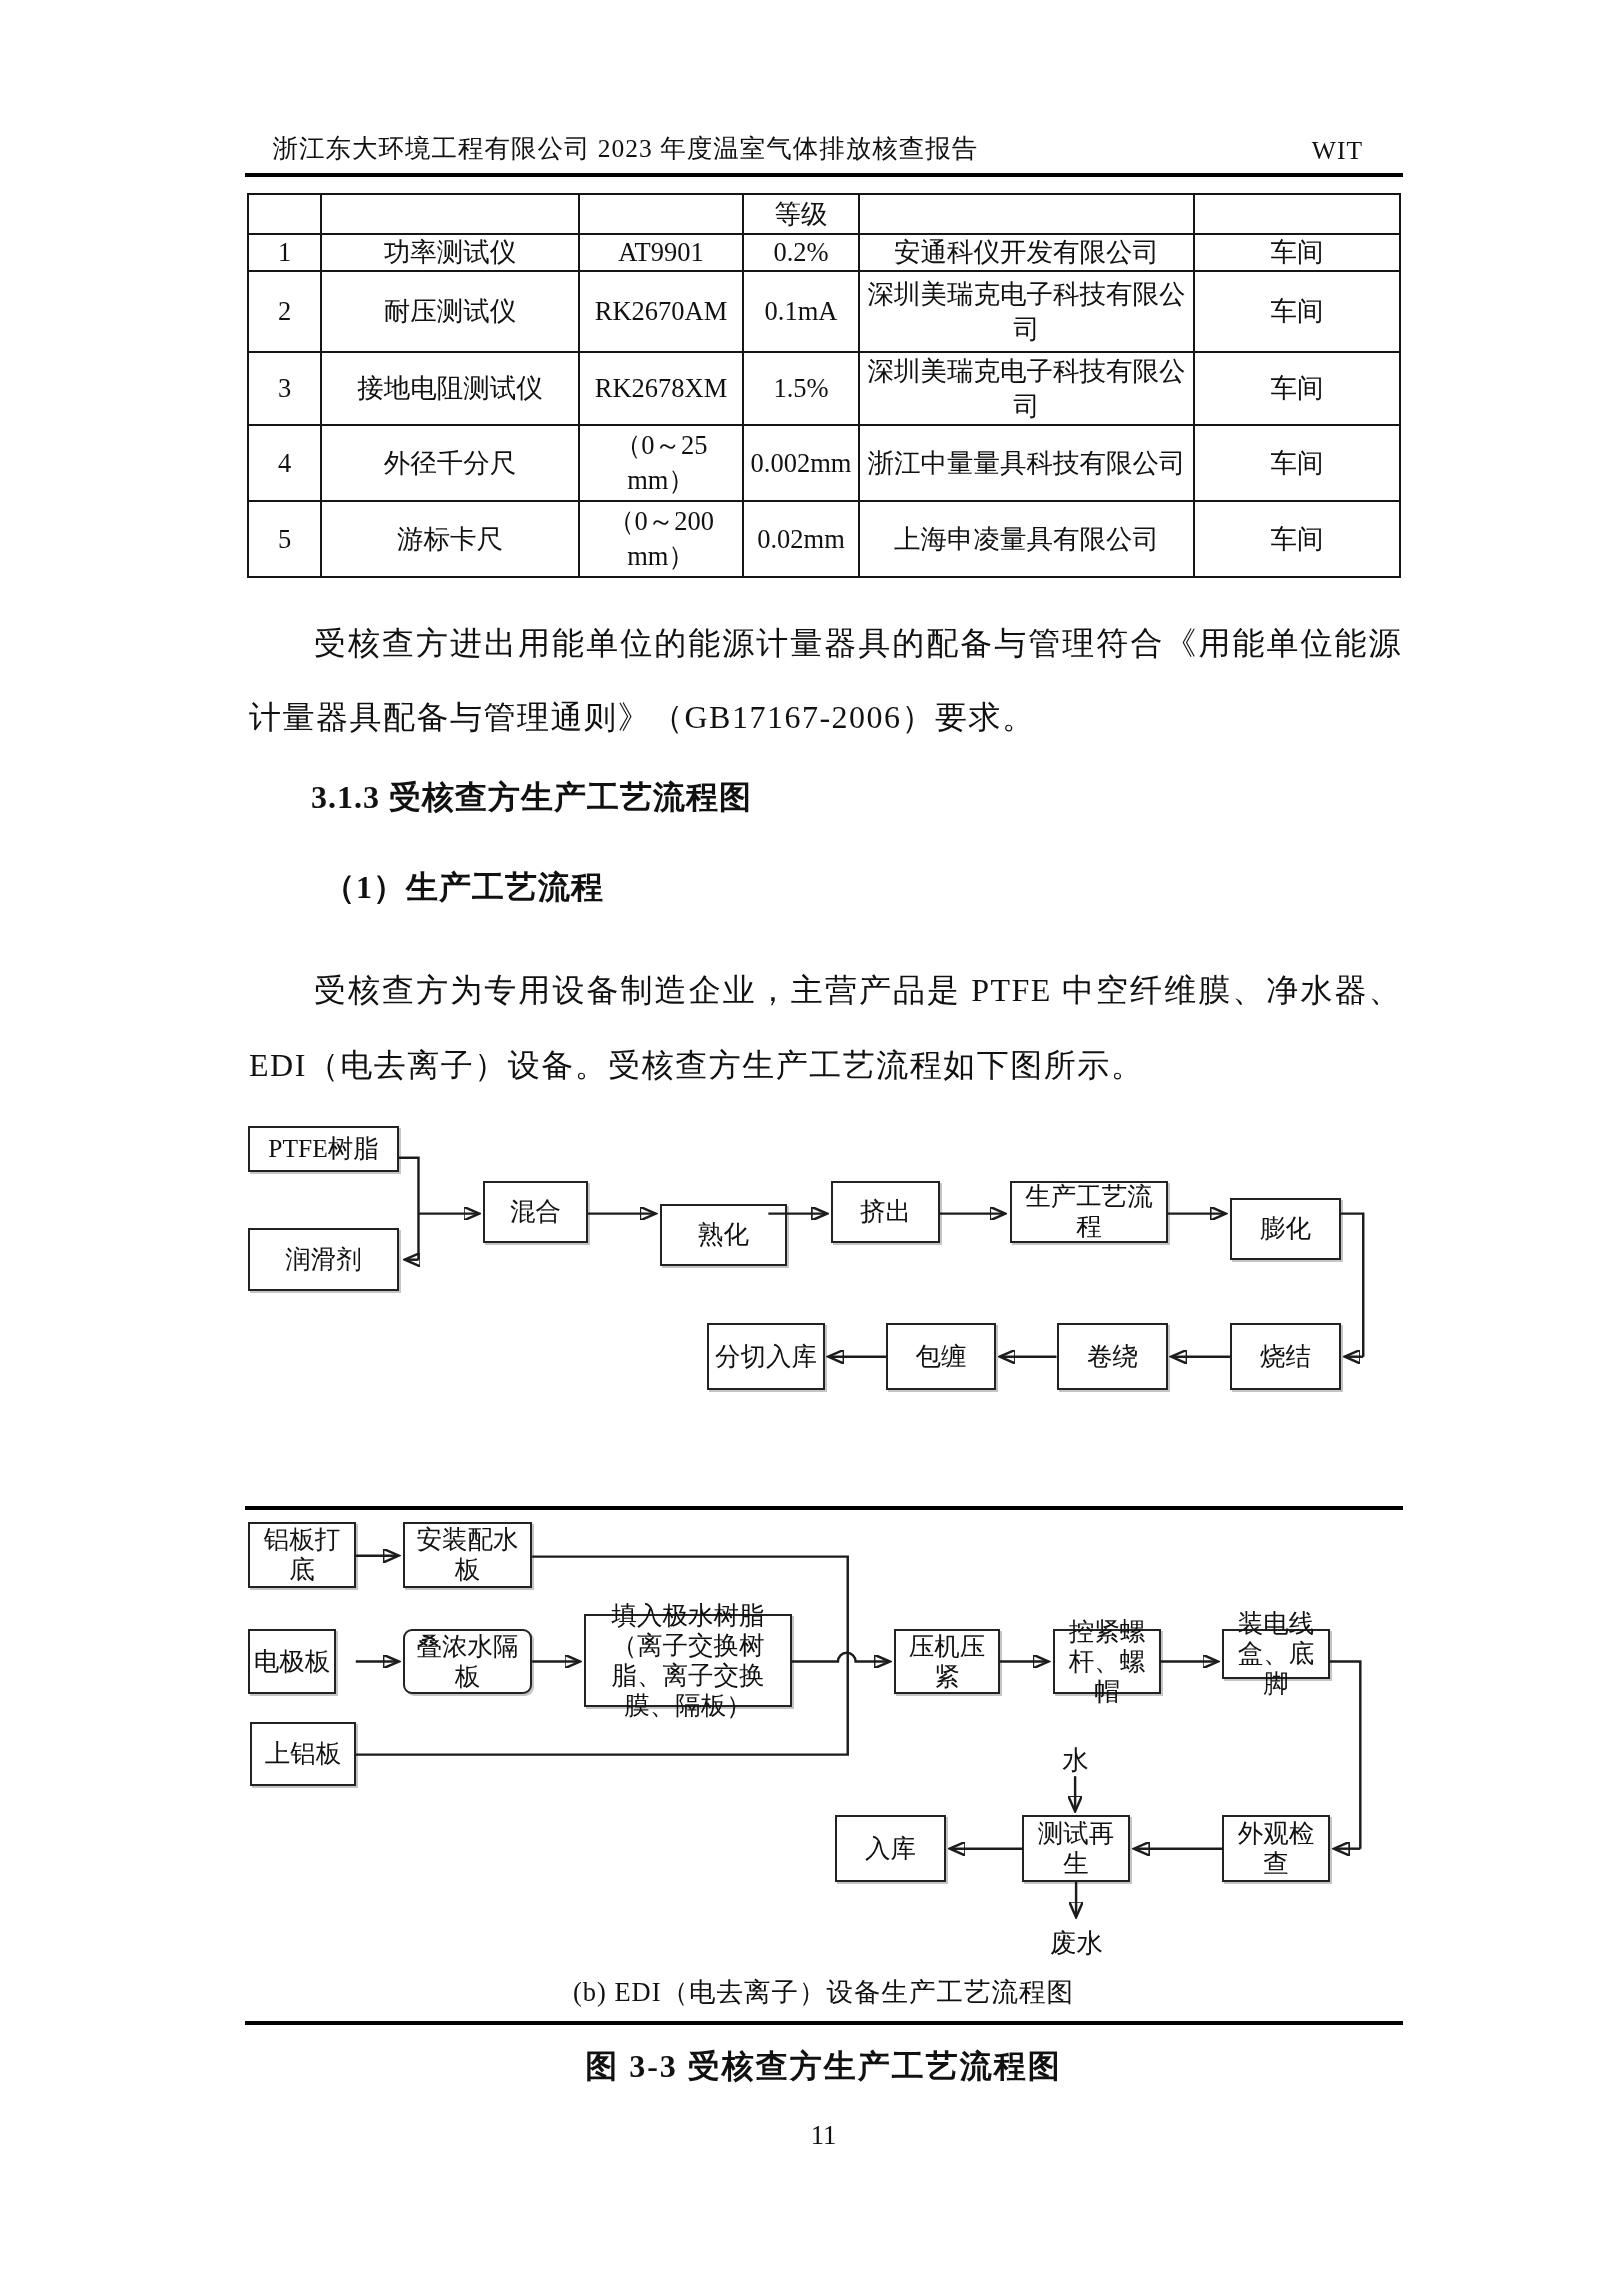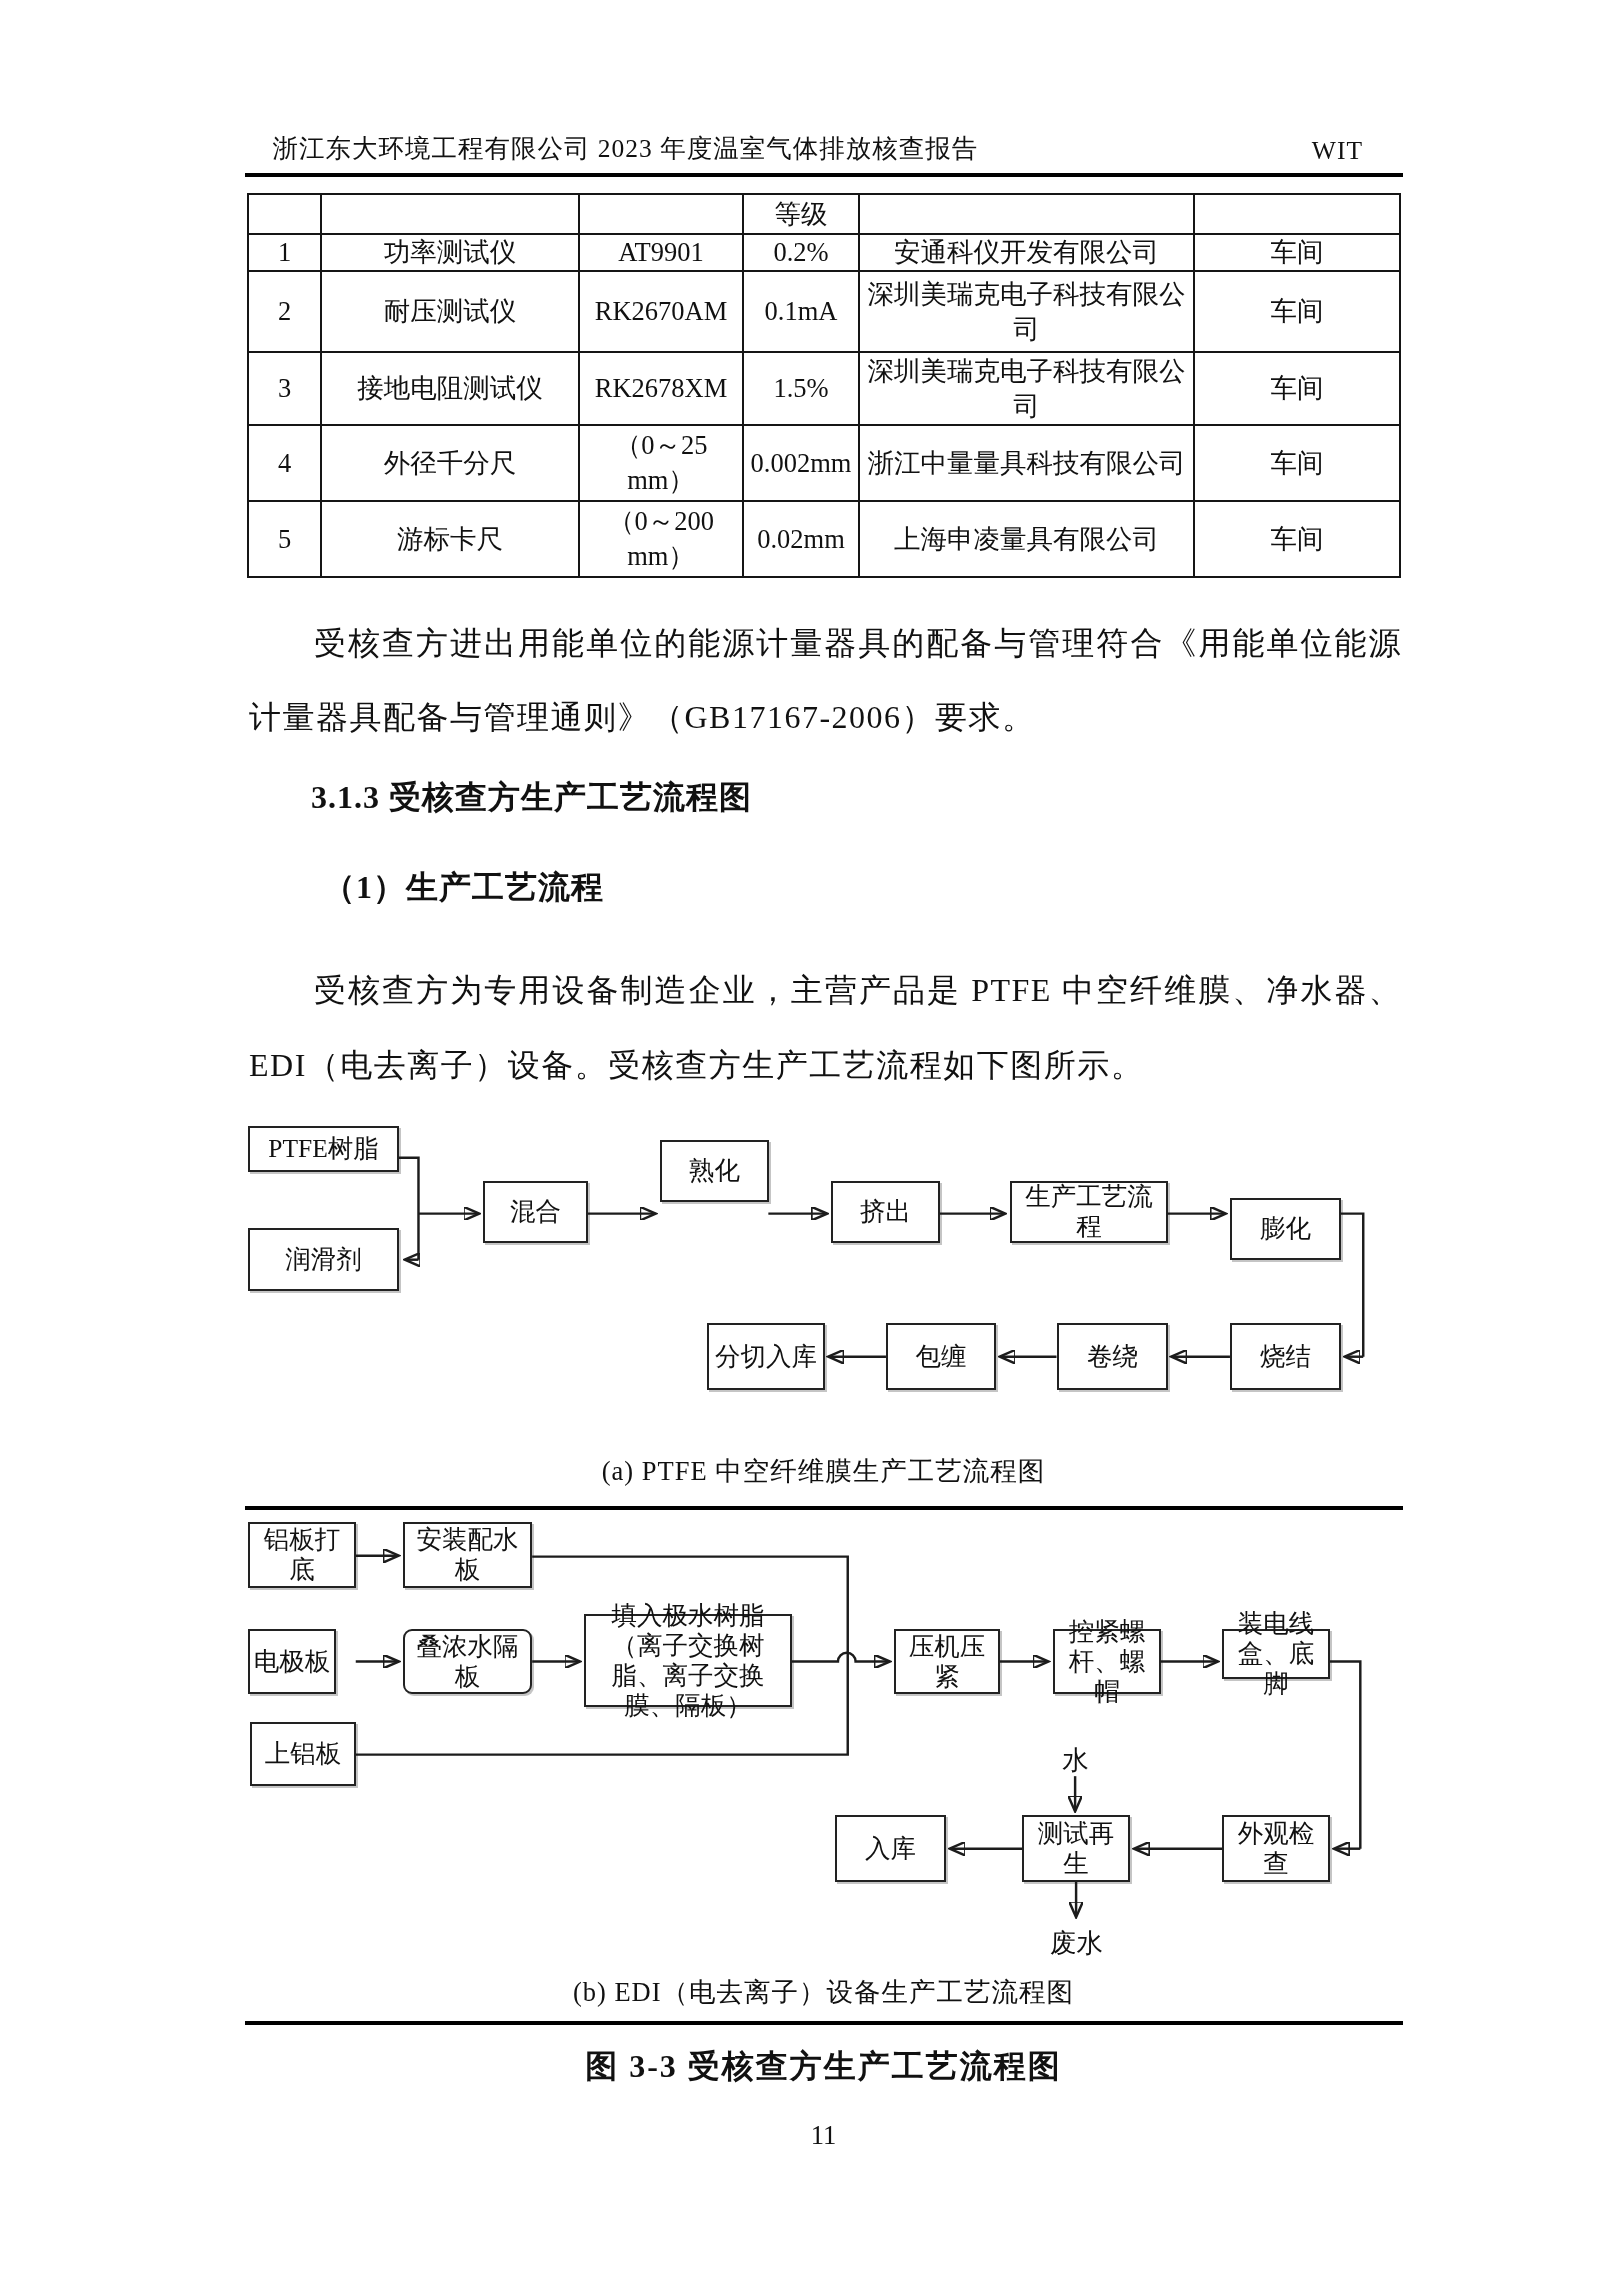--- a/index.html
+++ b/index.html
@@ -124,29 +124,28 @@
     </table>
 
   <div class="para" style="top:606px;">受核查方进出用能单位的能源计量器具的配备与管理符合《用能单位能源计量器具配备与管理通则》（GB17167-2006）要求。</div>
   <div class="h313">3.1.3 受核查方生产工艺流程图</div>
   <div class="h1sub">（1）生产工艺流程</div>
   <div class="para" style="top:953px;line-height:75px;">受核查方为专用设备制造企业，主营产品是 PTFE 中空纤维膜、净水器、EDI（电去离子）设备。受核查方生产工艺流程如下图所示。</div>
 
   <div class="fbox" style="left:248px;top:1126px;width:151px;height:46px;">PTFE树脂</div>
   <div class="fbox" style="left:248px;top:1228px;width:151px;height:63px;">润滑剂</div>
   <div class="fbox" style="left:483px;top:1181px;width:105px;height:62px;">混合</div>
-  <div class="fbox" style="left:660px;top:1140px;width:109px;height:62px;">熟化</div>
+  <div class="fbox" style="left:660px;top:1204px;width:127px;height:62px;">熟化</div>
   <div class="fbox" style="left:831px;top:1181px;width:109px;height:62px;">挤出</div>
   <div class="fbox" style="left:1010px;top:1181px;width:158px;height:62px;">生产工艺流程</div>
   <div class="fbox" style="left:1230px;top:1181px;width:111px;height:62px;margin-top:17px;">膨化</div>
   <div class="fbox" style="left:707px;top:1323px;width:118px;height:67px;">分切入库</div>
   <div class="fbox" style="left:886px;top:1323px;width:110px;height:67px;">包缠</div>
   <div class="fbox" style="left:1057px;top:1323px;width:111px;height:67px;">卷绕</div>
   <div class="fbox" style="left:1230px;top:1323px;width:111px;height:67px;">烧结</div>
-  <div class="figcap" style="top:1453px;">(a) PTFE 中空纤维膜生产工艺流程图</div>
 
   <div class="figrule" style="top:1506px;"></div>
   <div class="figrule" style="top:2021px;"></div>
 
   <div class="fbox" style="left:248px;top:1522px;width:108px;height:66px;">铝板打底</div>
   <div class="fbox" style="left:403px;top:1522px;width:129px;height:66px;">安装配水板</div>
   <div class="fbox" style="left:248px;top:1629px;width:88px;height:65px;">电极板</div>
   <div class="fbox" style="left:403px;top:1629px;width:129px;height:65px;border-radius:9px;">叠浓水隔板</div>
   <div class="fbox" style="left:584px;top:1614px;width:208px;height:93px;">填入极水树脂（离子交换树脂、离子交换膜、隔板）</div>
   <div class="fbox" style="left:894px;top:1629px;width:106px;height:65px;">压机压紧</div>

